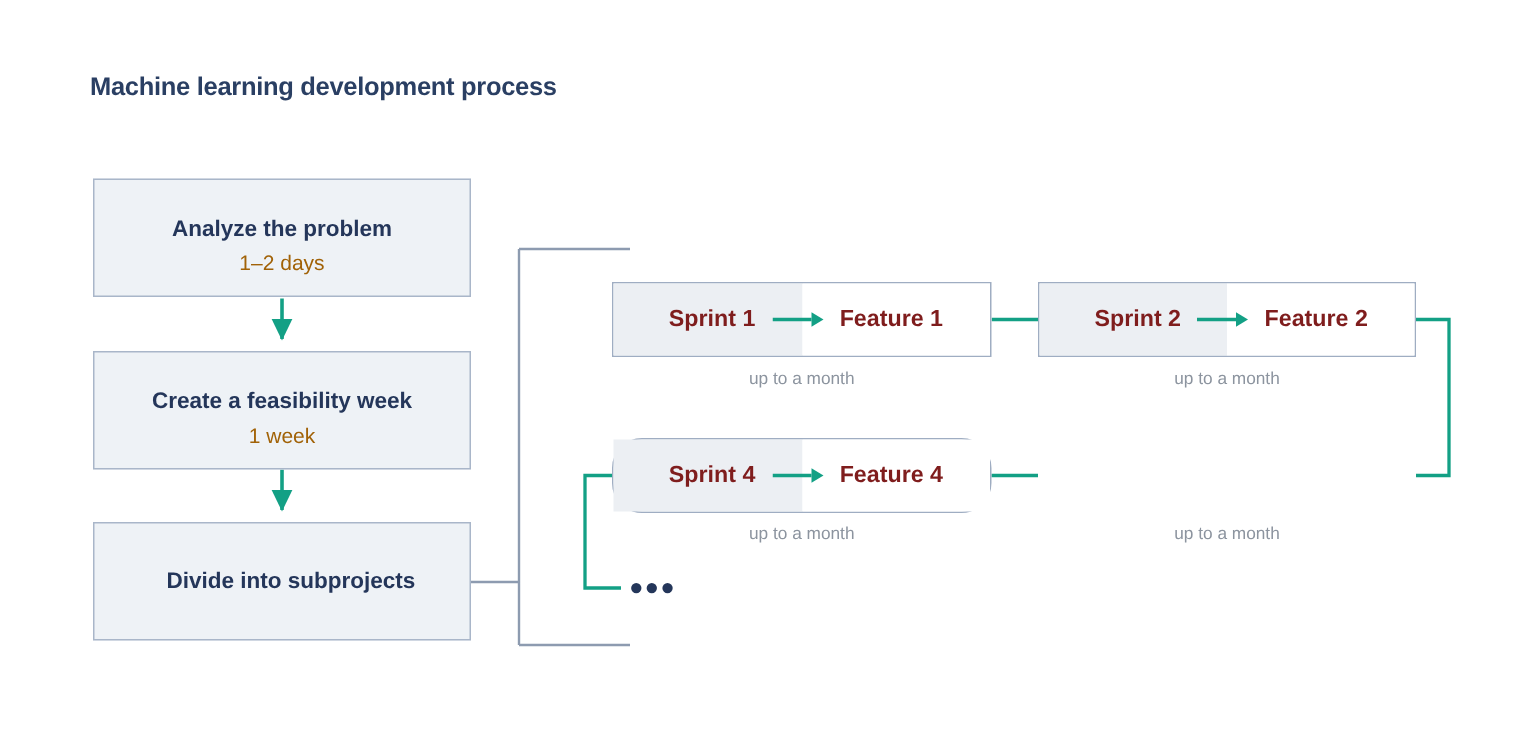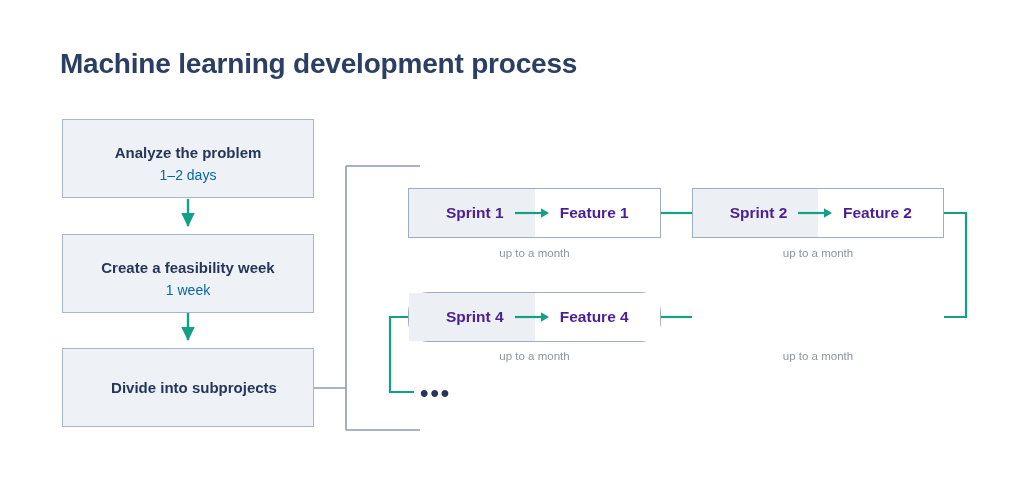--- a/index.html
+++ b/index.html
@@ -10,21 +10,21 @@
     position:relative;
     overflow:hidden;
   }
   #stage{position:absolute;left:0;top:0;width:1024px;height:486px;}
 
   svg#wires{position:absolute;left:0;top:0;width:1024px;height:486px;pointer-events:none;}
 
   .page-title{
     position:absolute;
     left:60px;top:48px;
-    font-size:28px;
+    font-size:17px;
     font-weight:bold;
     color:#2a3f63;
     letter-spacing:-0.2px;
     white-space:nowrap;
   }
 
   
   .stage-box{
     position:absolute;
     box-sizing:border-box;
@@ -38,21 +38,21 @@
   .stage-title{
     font-size:15px;
     font-weight:bold;
     color:#24365a;
     line-height:1.2;
     text-align:center;
     margin-top:12px;
   }
   .stage-sub{
     font-size:14px;
-    color:#0369a1;
+    color:#a16207;
     line-height:1.25;
     margin-top:5px;
     text-align:right;
   }
   .stage-box.single .stage-title{margin-top:0;}
 
   
   .sprint-box{
     position:absolute;
     box-sizing:border-box;
@@ -71,21 +71,21 @@
   .feature-half{
     width:50%;
     background:#ffffff;
     display:flex;
     align-items:center;
     justify-content:center;
   }
   .sprint-label,.feature-label{
     font-size:15.5px;
     font-weight:bold;
-    color:#4c1d95;
+    color:#7f1d1d;
     white-space:nowrap;
   }
   .sprint-label{margin-right:-6px;}
   .feature-label{margin-left:-6px;}
   .mini-arrow{
     position:absolute;
     top:50%;left:50%;
     transform:translate(-50%,-50%);
     width:40px;height:12px;
   }

